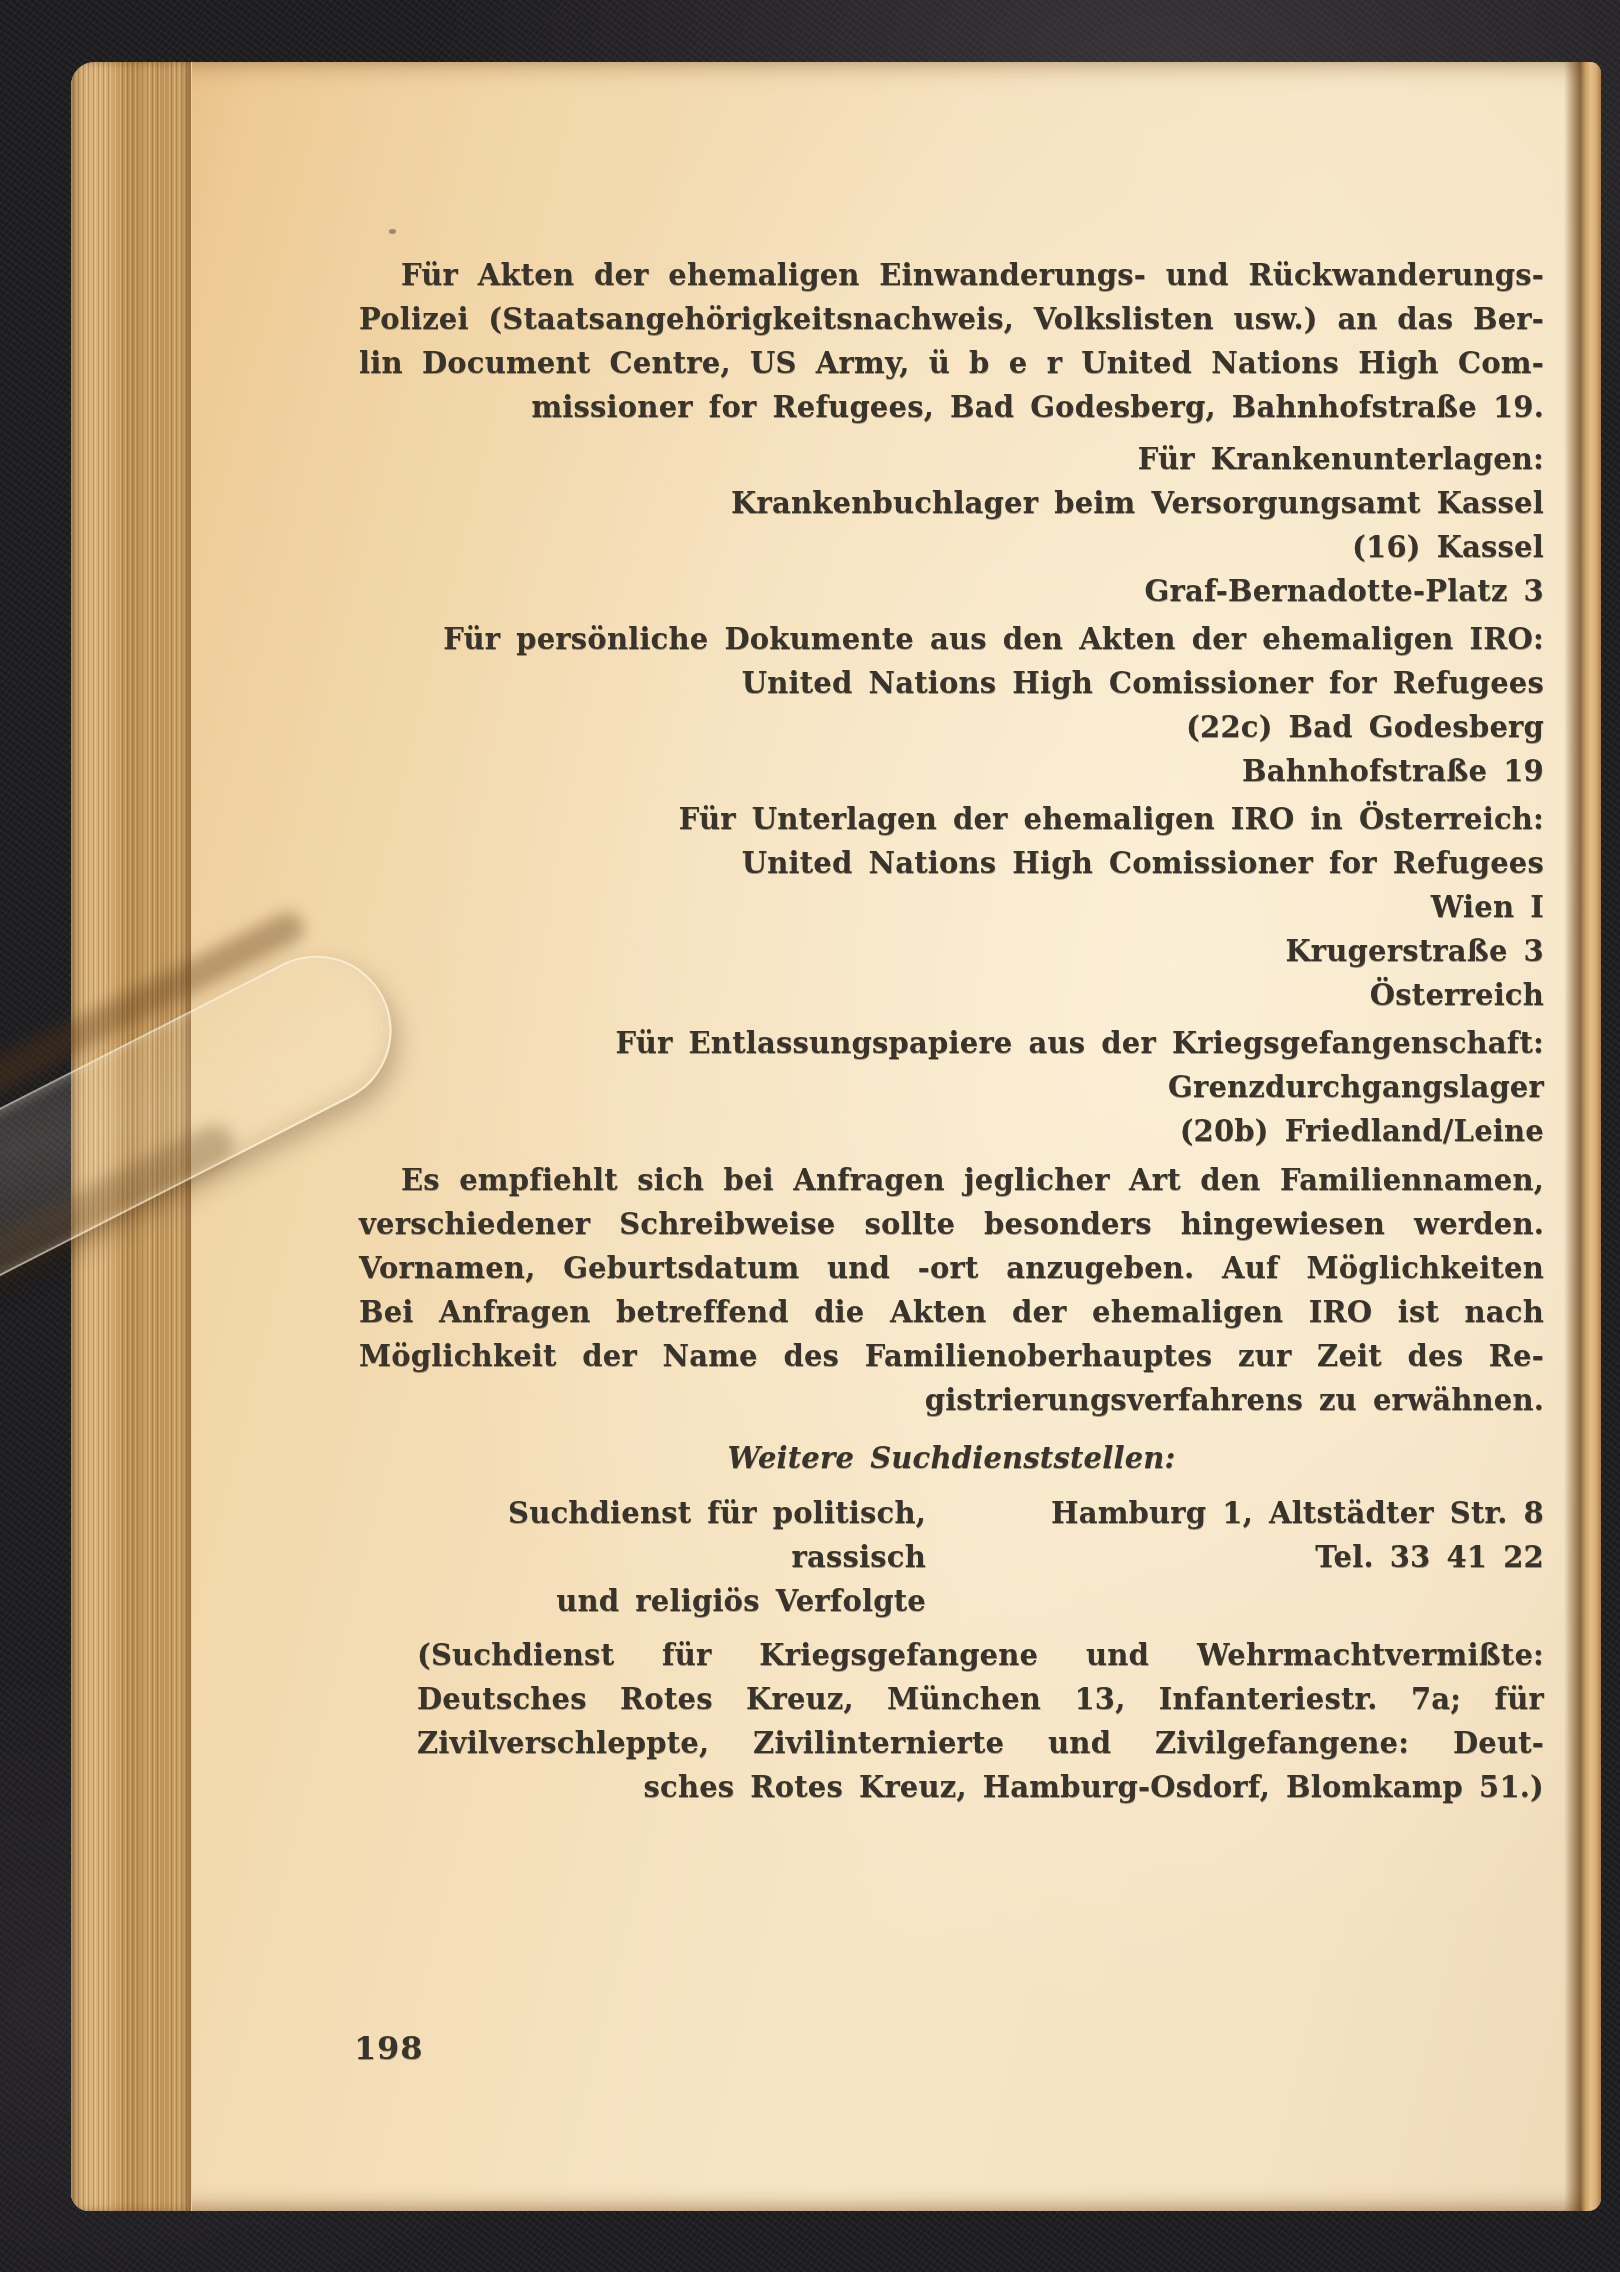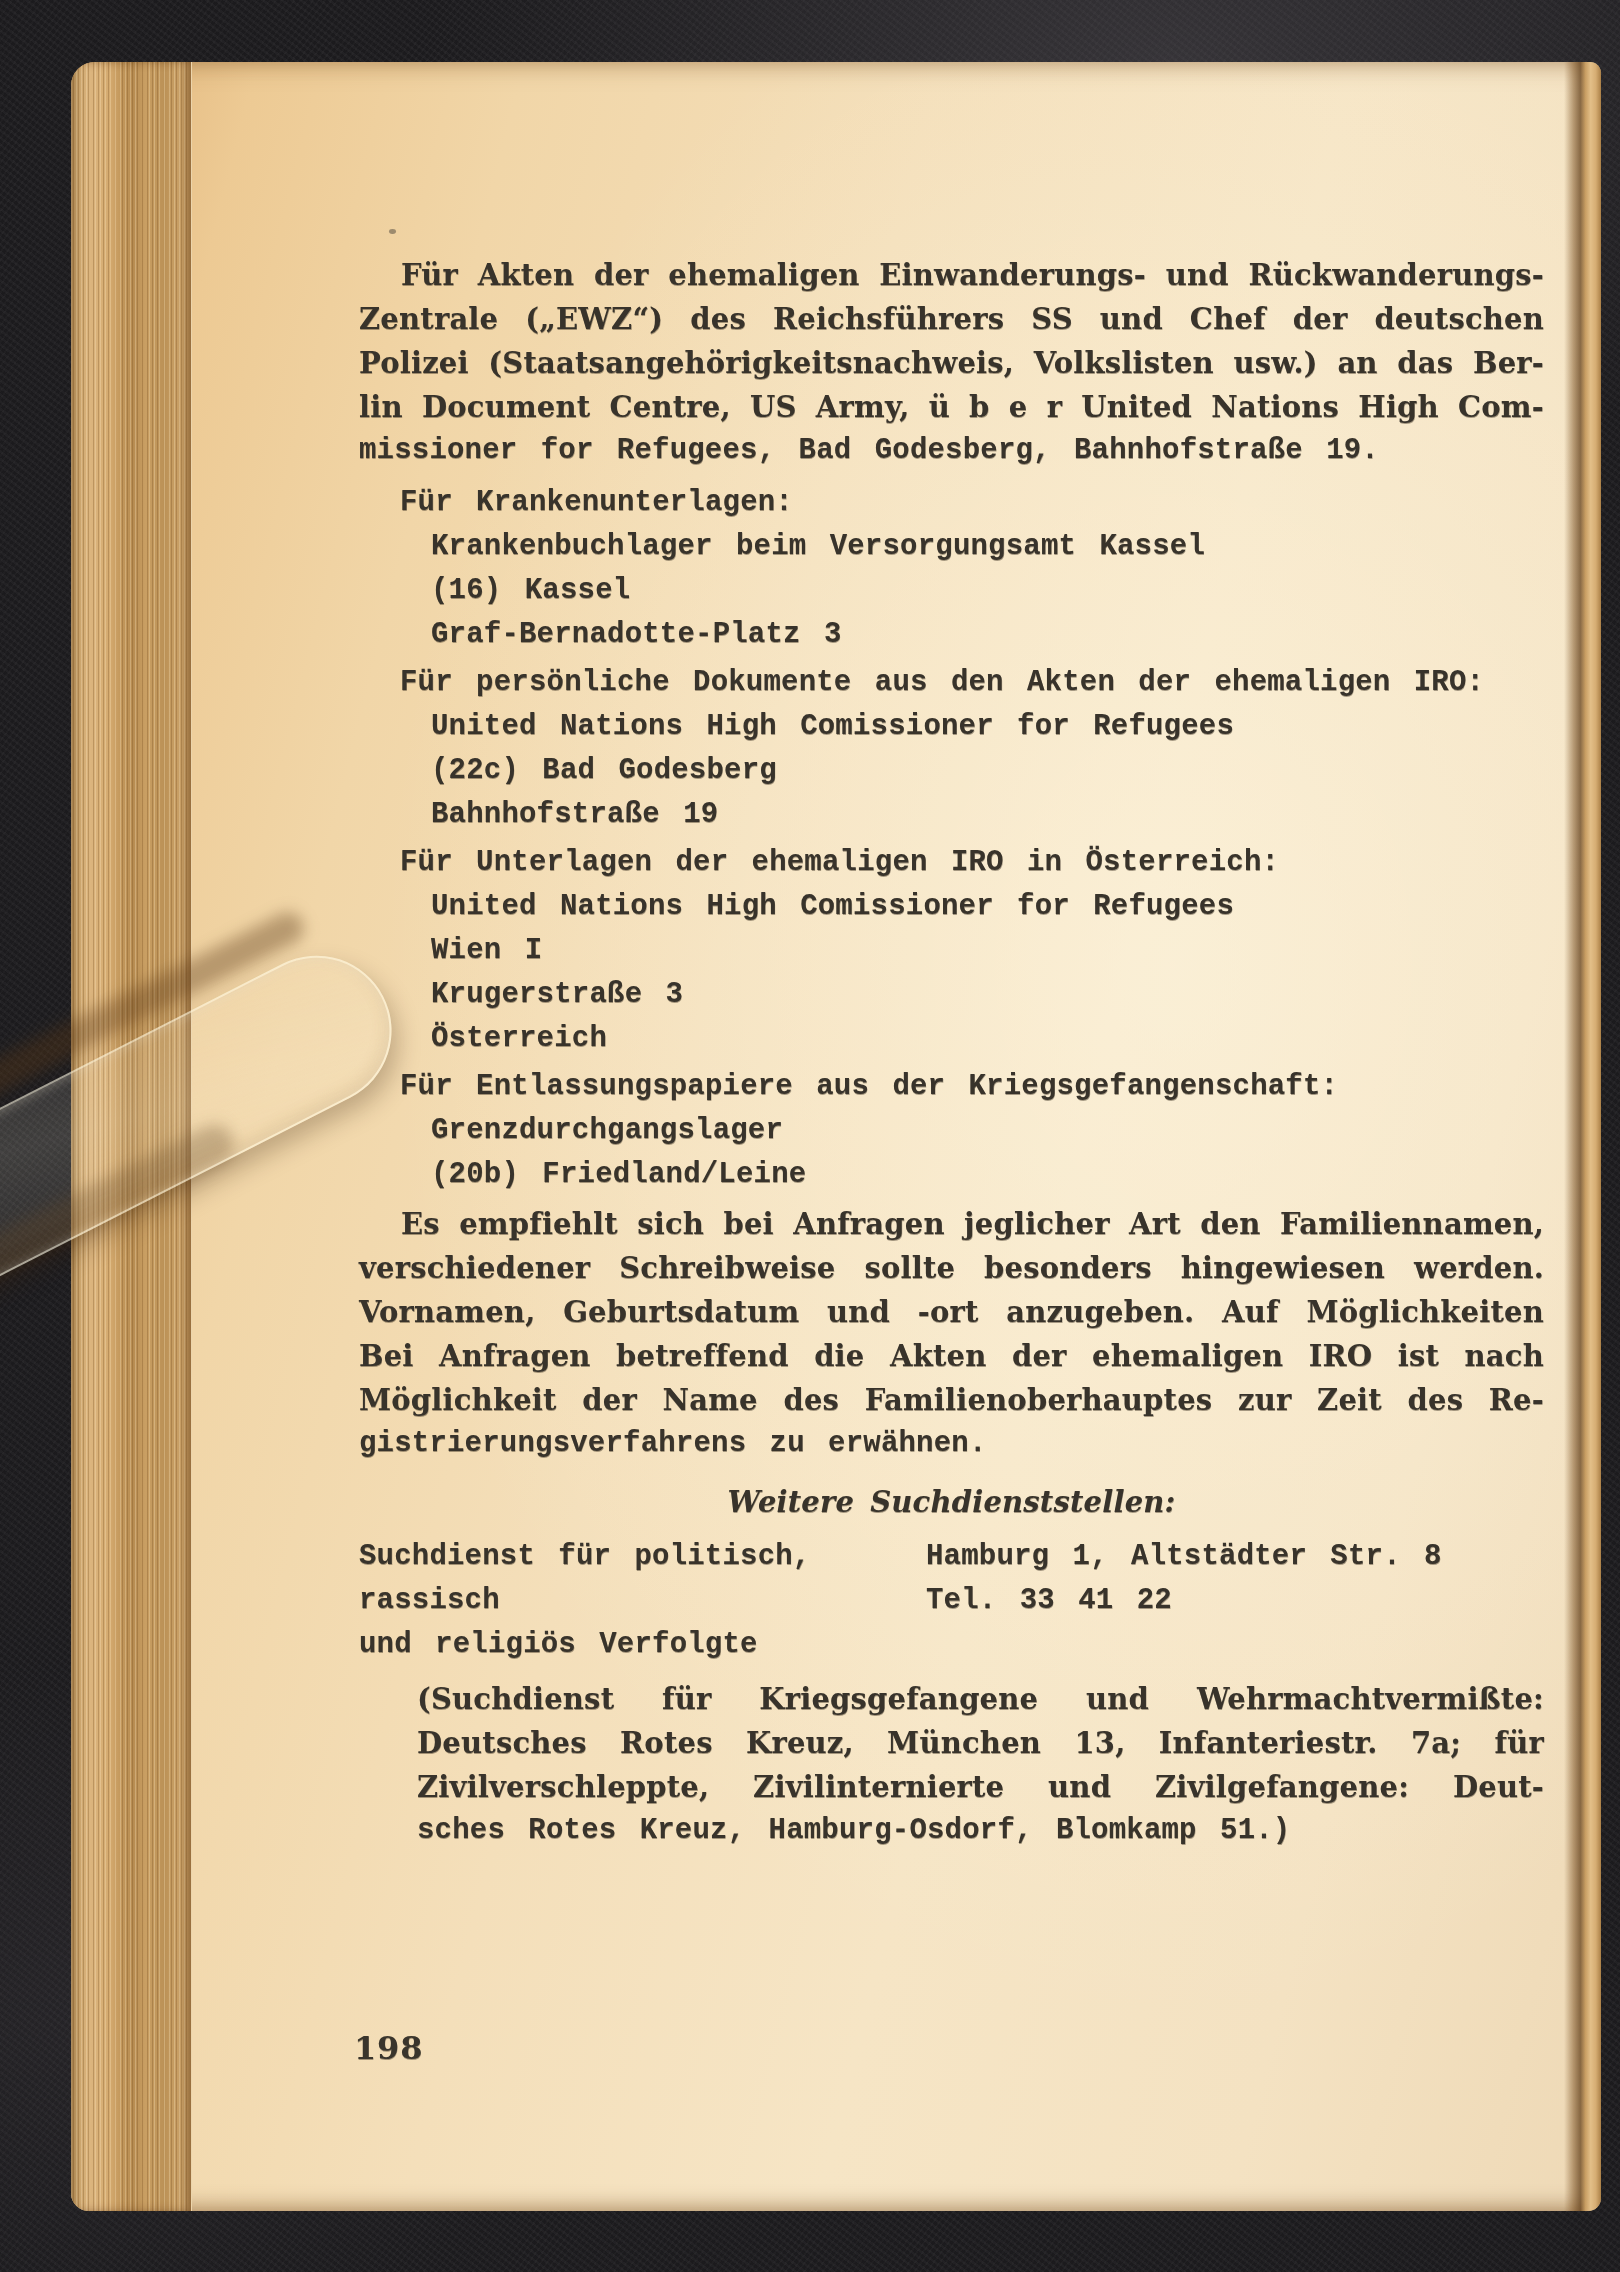--- a/index.html
+++ b/index.html
@@ -40,21 +40,21 @@
   }
   .speck{position:absolute;left:318px;top:167px;width:6.5px;height:4.9px;border-radius:50%;
     background:#5a5044;opacity:.55;}
   .text-block{
     position:absolute;left:288px;top:191px;width:1185px;
     font-size:29px;font-weight:700;line-height:44px;color:#38332b;
     letter-spacing:0.2px;word-spacing:5.7px;
     text-shadow:0.3px 0.6px 0.6px rgba(62,52,36,0.45);
   }
   .jline{text-align:justify;text-align-last:justify;}
-  .lline{text-align:left;font-family:Liberation Mono, monospace;}
+  .lline{text-align:right;}
   .indent{padding-left:42px;}
   .intro{margin-bottom:8px;}
   .sec-h{margin-left:41px;}
   .addr{margin-left:72px;margin-bottom:4px;}
   .advice{margin-top:4.9px;}
   .dir-h{margin-top:14px;text-align:center;font-style:italic;}
   .dir-row{display:grid;grid-template-columns:567px auto;}
   .dir-row1{margin-top:13px;}
   .dir-row2{margin-top:11.3px;}
   .note{margin-top:9.7px;margin-left:58px;}
@@ -84,21 +84,20 @@
 
 <div class="book-page">
   <div class="stack"></div>
   <div class="right-edge"></div>
   <div class="speck"></div>
 
   <div class="text-block">
 
     <div class="intro">
       <div class="jline indent">Für Akten der ehemaligen Einwanderungs- und Rückwanderungs-</div>
-      <div class="jline">Zentrale („EWZ“) des Reichsführers SS und Chef der deutschen</div>
       <div class="jline">Polizei (Staatsangehörigkeitsnachweis, Volkslisten usw.) an das Ber-</div>
       <div class="jline">lin Document Centre, US Army, ü b e r United Nations High Com-</div>
       <div class="lline">missioner for Refugees, Bad Godesberg, Bahnhofstraße 19.</div>
     </div>
 
     <div>
       <div class="sec-h lline">Für Krankenunterlagen:</div>
       <div class="addr">
         <div class="lline">Krankenbuchlager beim Versorgungsamt Kassel</div>
         <div class="lline">(16) Kassel</div>

